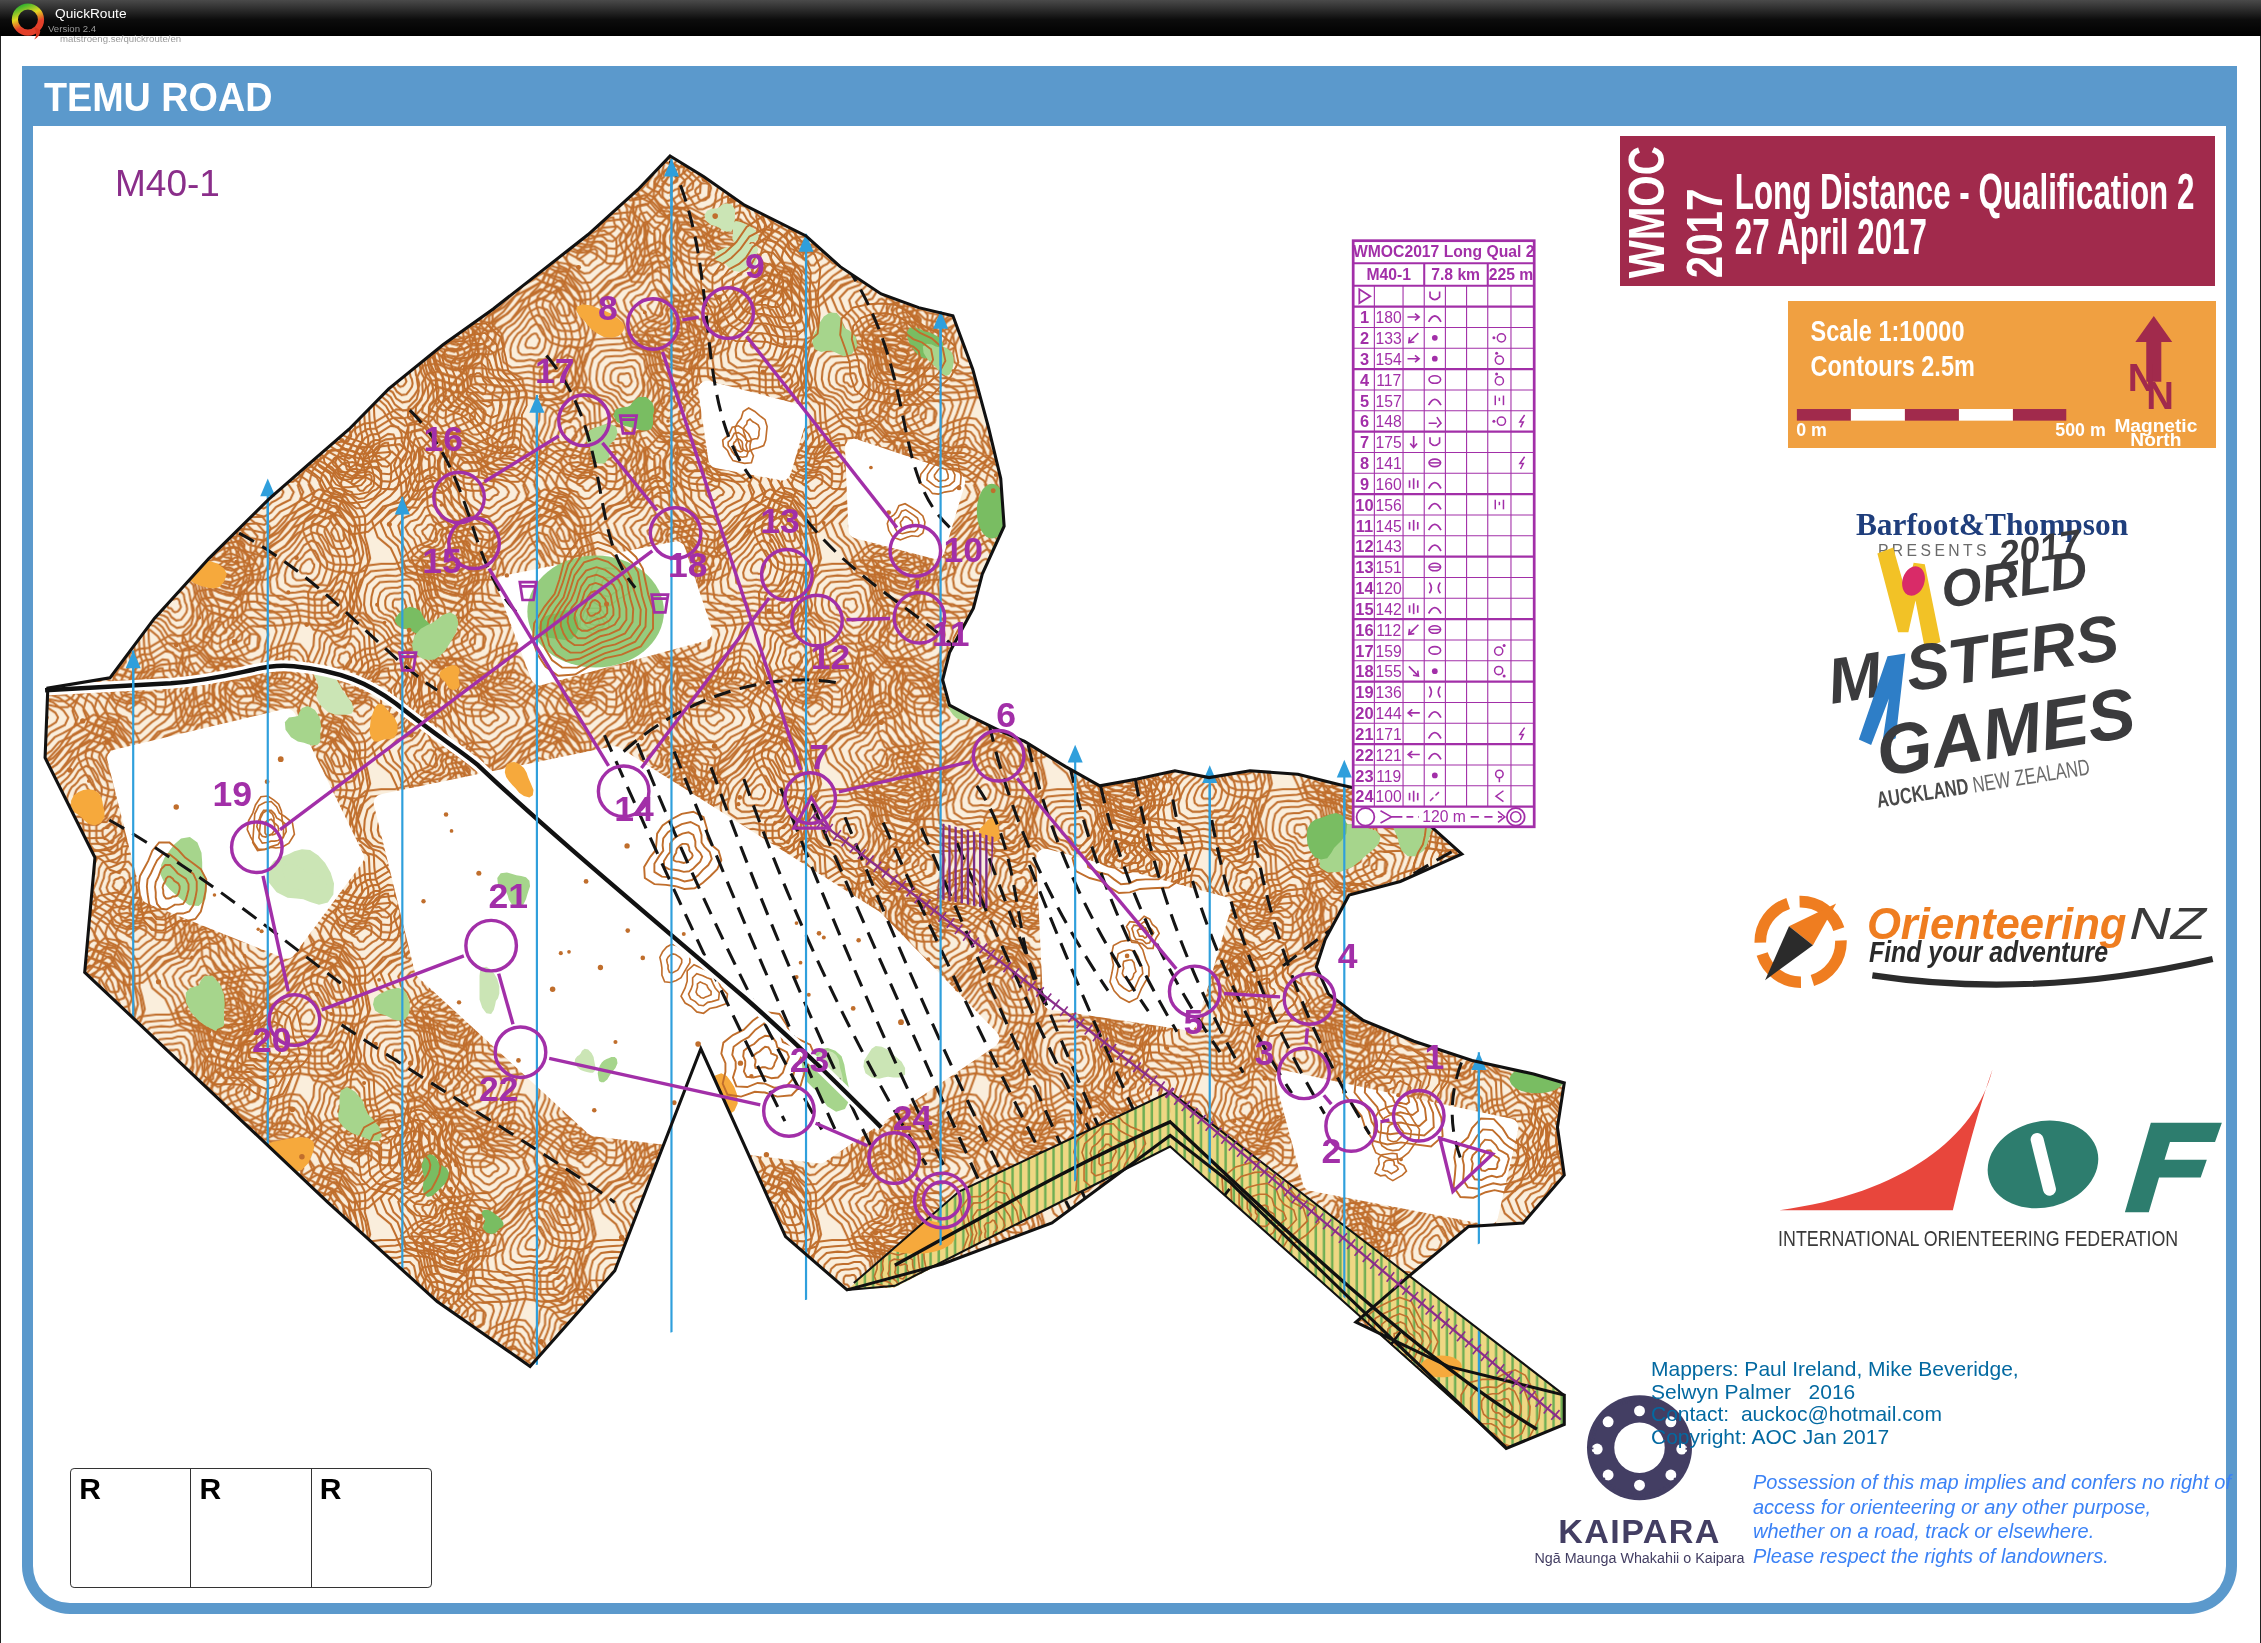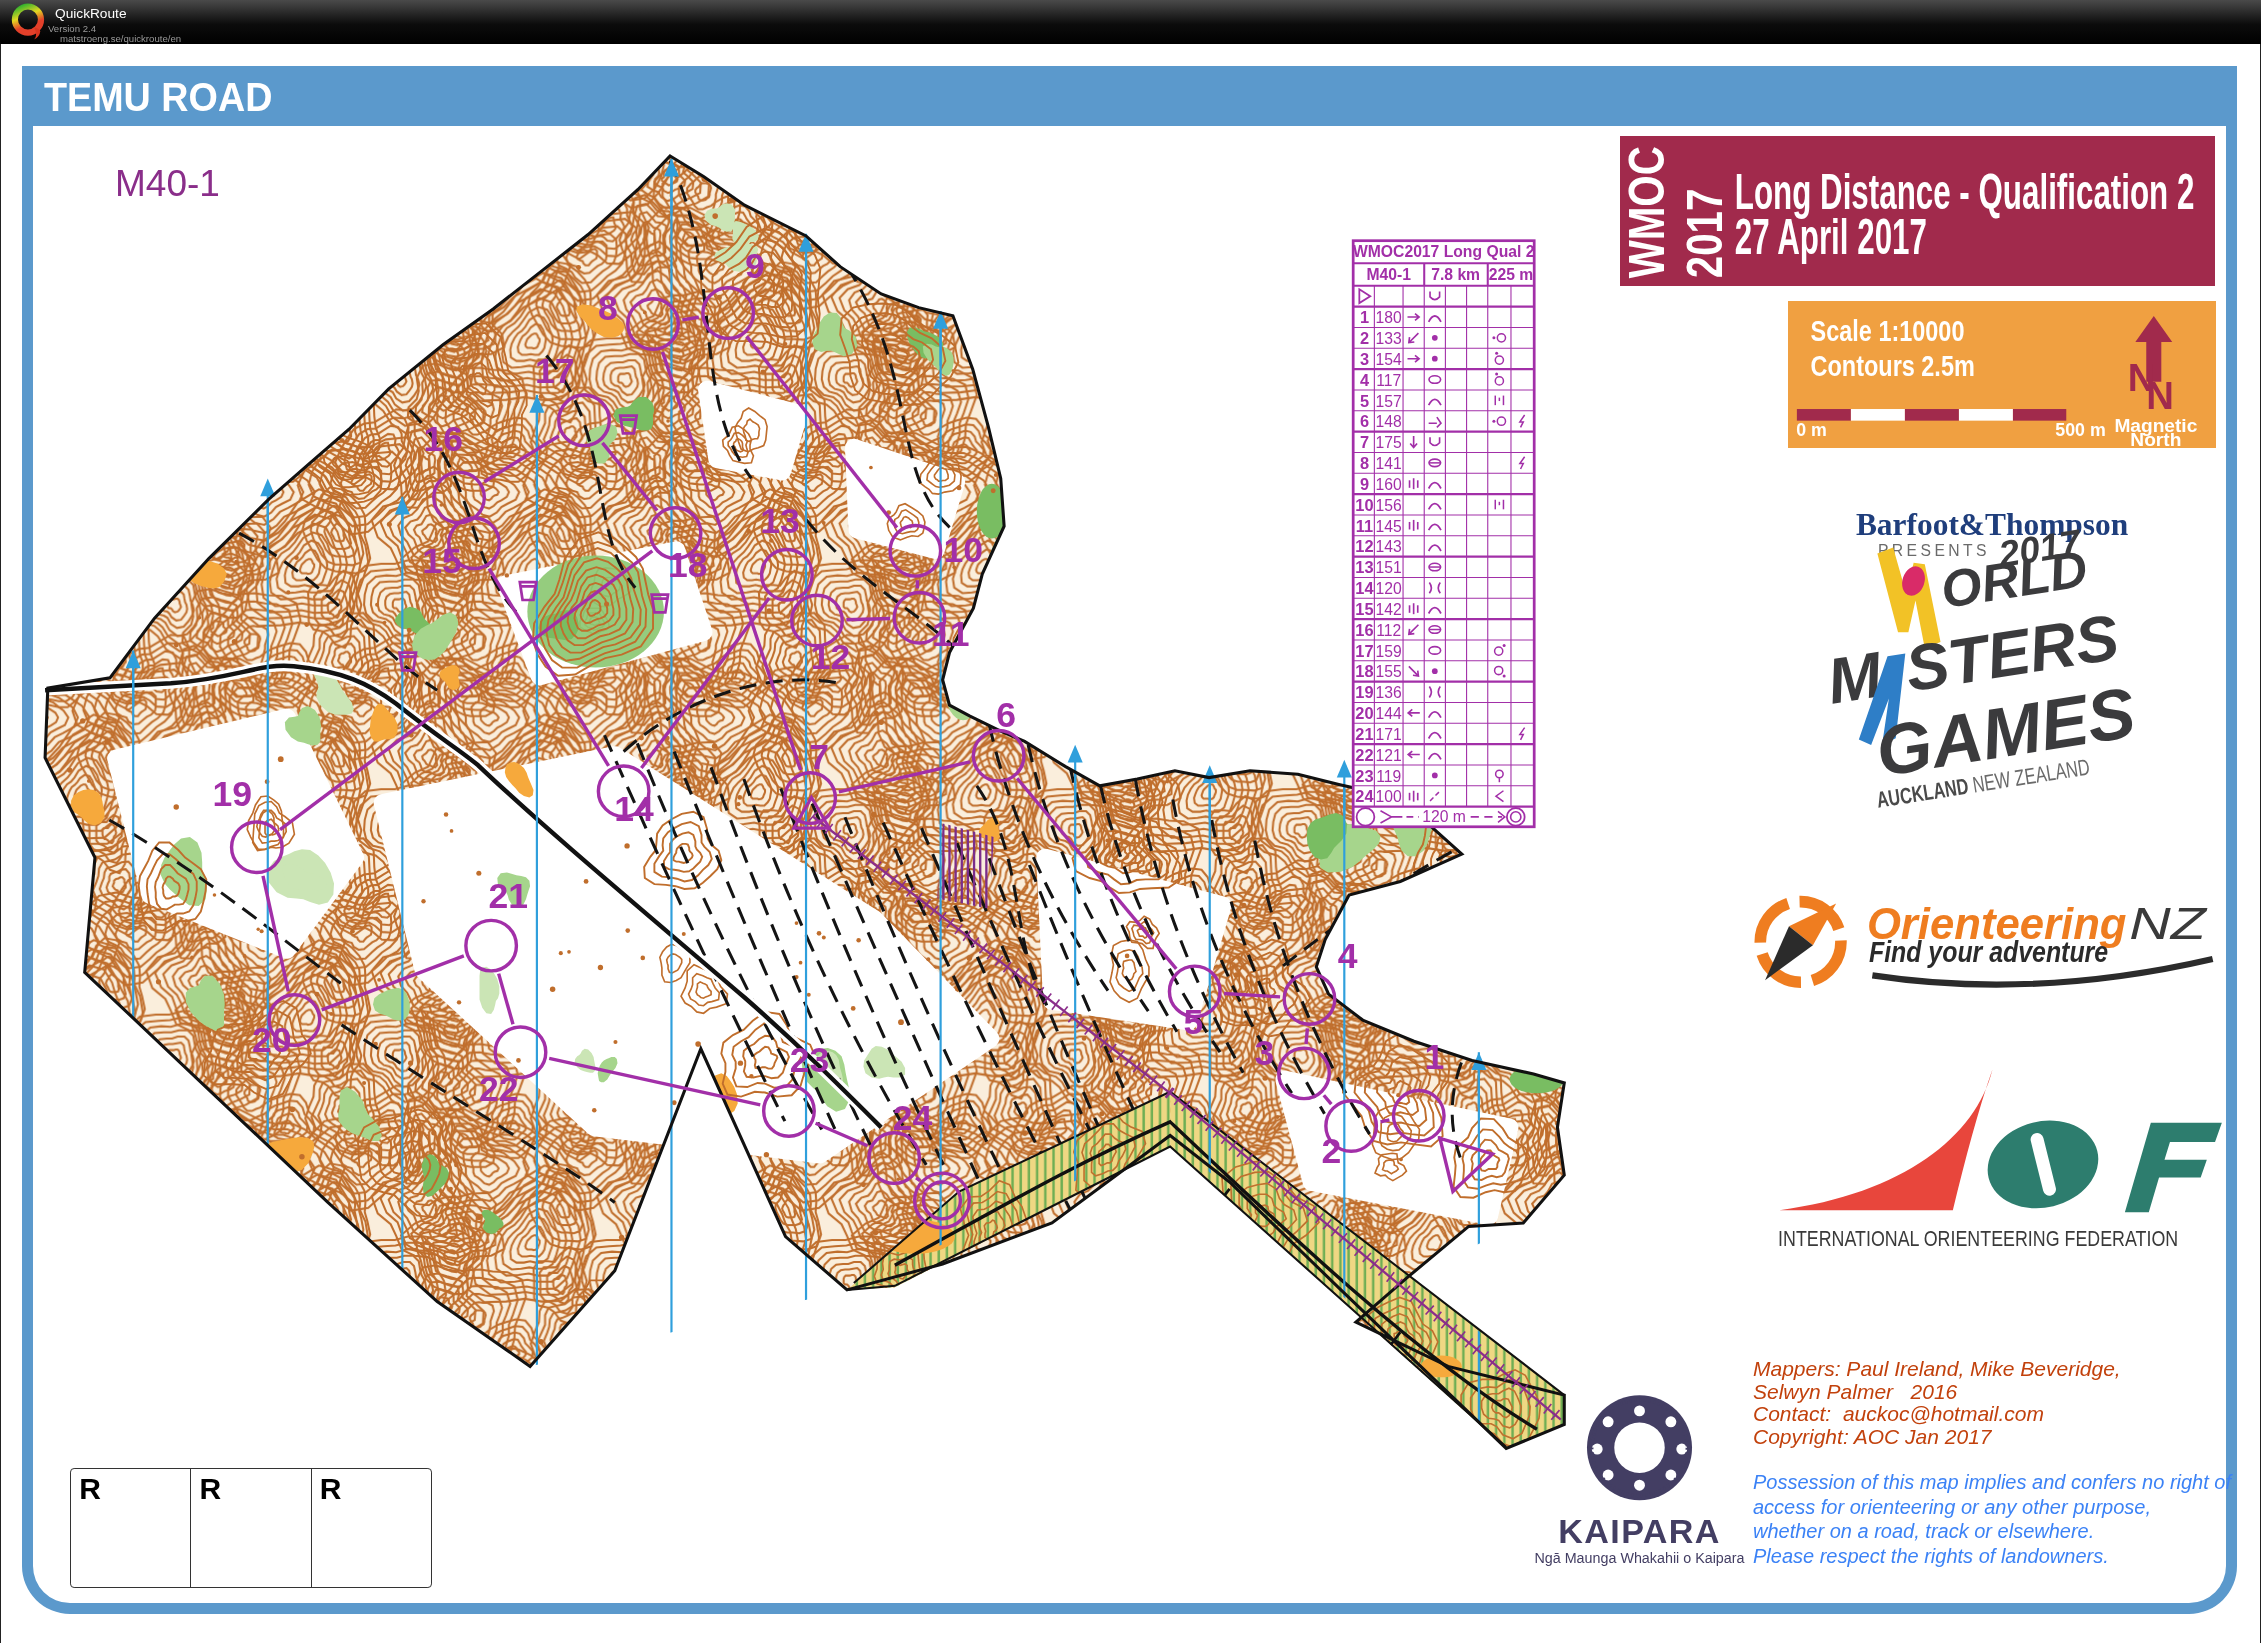--- a/index.html
+++ b/index.html
@@ -1138,21 +1138,21 @@
       <path d="M2021,1186.5 L2037,1195.5 L2021,1204.5 M2037,1195.5 L2053,1195.5" fill="none" stroke="#A22FA8" stroke-width="2.4"></path>
       <line x1="2059" y1="1195.5" x2="2077" y2="1195.5" stroke="#A22FA8" stroke-width="2.4" stroke-dasharray="10 7"></line>
       <text x="2114" y="1203.5" font-size="23" fill="#A22FA8" text-anchor="middle">120 m</text>
       <line x1="2153" y1="1195.5" x2="2199" y2="1195.5" stroke="#A22FA8" stroke-width="2.4" stroke-dasharray="12 8"></line>
       <path d="M2193,1187.5 L2203,1195.5 L2193,1203.5" fill="none" stroke="#A22FA8" stroke-width="2.2"></path>
       <circle cx="2219" cy="1195.5" r="13" fill="none" stroke="#A22FA8" stroke-width="2.6"></circle>
       <circle cx="2219" cy="1195.5" r="7.5" fill="none" stroke="#A22FA8" stroke-width="2.4"></circle>
     </g>
 </svg>
 
-<div class="abs" style="left:0;top:0;width:2261px;height:44px;background:linear-gradient(#4a4a4a,#0c0c0c 55%,#000)">
+<div class="abs" style="left:0;top:0;width:2261px;height:36px;background:linear-gradient(#4a4a4a,#0c0c0c 55%,#000)">
 
 <svg width="44" height="44" style="position:absolute;left:8.2px;top:1.4px" viewBox="0 0 64 64">
 <defs>
         <linearGradient id="qg" x1="0" y1="0" x2="0.4" y2="1">
 <stop offset="0" stop-color="#1fae2e"></stop>
           <stop offset="0.45" stop-color="#e3d722"></stop>
           <stop offset="0.8" stop-color="#e3402a"></stop>
         </linearGradient>
       </defs>
 <circle cx="29" cy="27" r="19" fill="none" stroke="url(#qg)" stroke-width="9"></circle>
@@ -1271,21 +1271,21 @@
       <circle cx="138" cy="91" r="8"></circle>
       <circle cx="154" cy="51" r="8"></circle>
 </g>
 <circle cx="200" cy="89" r="70" fill="none" stroke="#433E63" stroke-width="5" stroke-dasharray="3 4"></circle>
 
 <text x="200" y="228" font-size="50" font-weight="bold" fill="#433E63" text-anchor="middle" letter-spacing="2">KAIPARA</text>
 
 <text x="200" y="258" font-size="21" fill="#433E63" text-anchor="middle">Ngā Maunga Whakahii o Kaipara</text>
 </svg>
 
-<div class="abs" style="left:1753px;top:1358px;font-size:21px;font-style:italic;color:#c2410c;line-height:22.5px;white-space:nowrap">
+<div class="abs" style="left:1651px;top:1358px;font-size:21px;color:#0369a1;line-height:22.5px;white-space:nowrap">
 Mappers: Paul Ireland, Mike Beveridge,<br>Selwyn Palmer&nbsp;&nbsp;&nbsp;2016<br>Contact:&nbsp;&nbsp;auckoc@hotmail.com<br>Copyright: AOC Jan 2017
 </div>
 
 <div class="abs" style="left:1753px;top:1470px;font-size:20px;font-style:italic;color:#3b82f6;line-height:24.6px;white-space:nowrap">
 Possession of this map implies and confers no right of<br>access for orienteering or any other purpose,<br>whether on a road, track or elsewhere.<br>Please respect the rights of landowners.
 </div>
 
 <div class="abs" style="left:70px;top:1468px;width:362px;height:120px;border:1.4px solid #333;border-radius:4.1px;display:flex">
 
 <div style="flex:1;border-right:1.4px solid #333;font-size:30px;font-weight:bold;padding:2.7px 0 0 8.2px">R</div>

